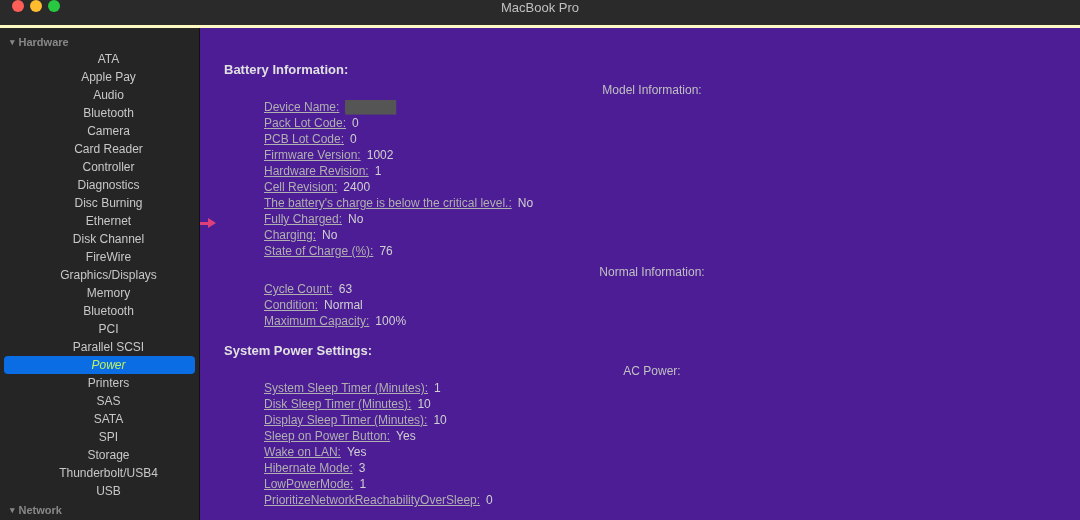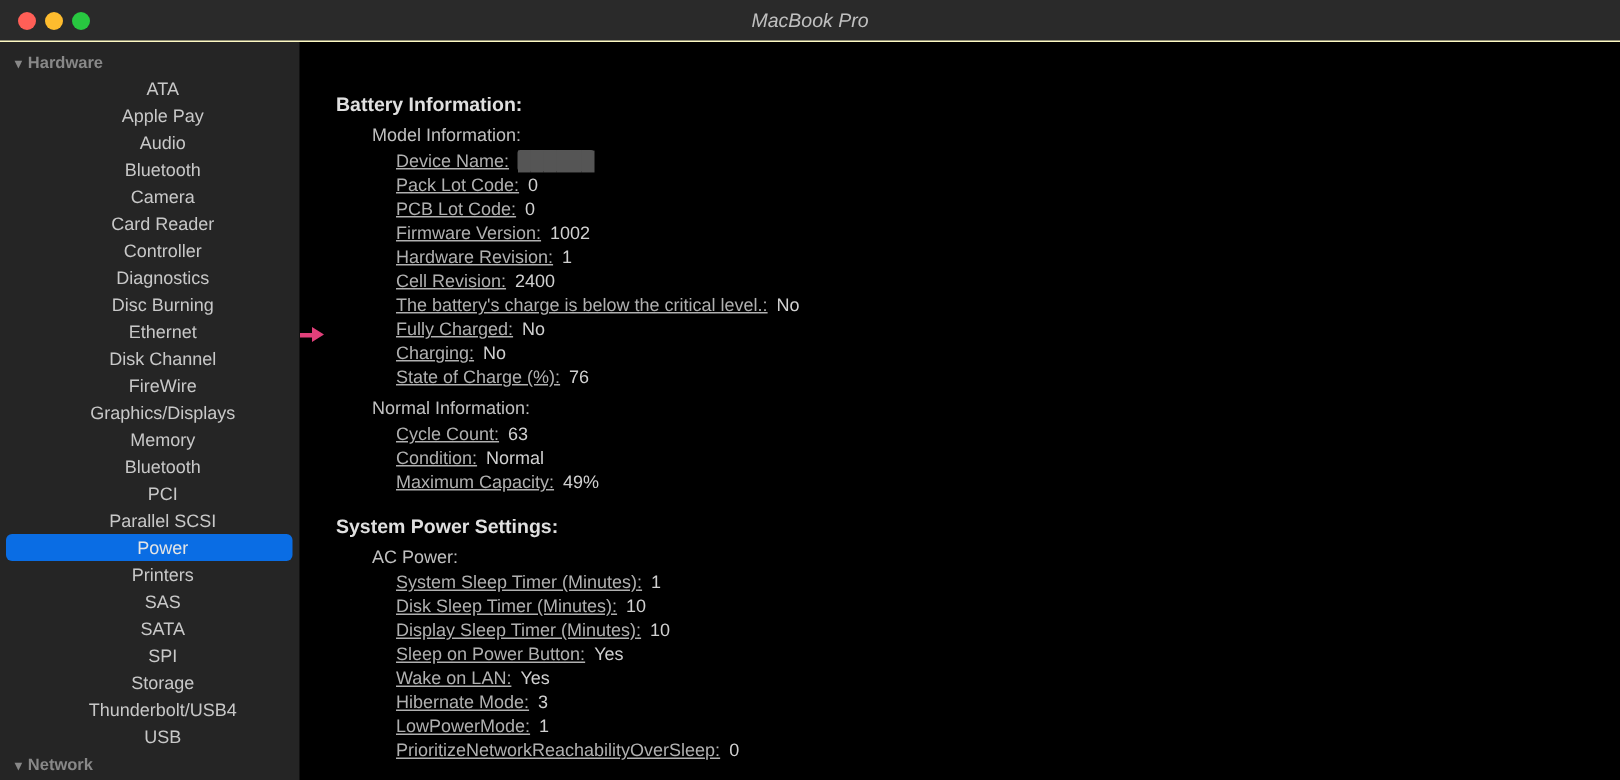--- a/index.html
+++ b/index.html
@@ -13,26 +13,24 @@
       overflow: hidden;
       display: flex;
       flex-direction: column;
     }
 
     
     .titlebar {
       background: #2a2a2a;
       height: 28px;
       display: flex;
-      align-items: center;
       justify-content: center;
       flex-shrink: 0;
       position: relative;
-      border-bottom: 1px solid #fef9c3;
-      font-style: italic;
+      border-bottom: 3px solid #fef9c3;
     }
     .titlebar-buttons {
       position: absolute;
       left: 12px;
       display: flex;
       gap: 6px;
     }
     .tb-btn {
       width: 12px; height: 12px;
       border-radius: 50%;
@@ -89,47 +87,49 @@
       cursor: pointer;
       white-space: nowrap;
       overflow: hidden;
       text-overflow: ellipsis;
       border-radius: 4px;
       margin: 0 4px;
       text-align: center;
     }
     .sidebar-item.selected {
       background: #0a6de4;
-      color: #e5e5e5;
+      color: #bef264;
+      font-style: italic;
     }
 
     
     .content {
       flex: 1;
-      background: #000000;
+      background: #4c1d95;
       overflow-y: auto;
       padding: 20px 24px;
       position: relative;
     }
     .content::-webkit-scrollbar { width: 6px; }
     .content::-webkit-scrollbar-track { background: #1a1a1a; }
     .content::-webkit-scrollbar-thumb { background: #444; border-radius: 3px; }
 
     .section-title {
       font-weight: 700;
       font-size: 13px;
       color: #e0e0e0;
       margin-bottom: 6px;
       margin-top: 14px;
     }
     .section-title:first-child { margin-top: 0; }
 
     .info-block {
       margin-left: 8px;
       margin-bottom: 4px;
+      text-align: center;
     }
     .info-row {
       display: flex;
       align-items: baseline;
       padding: 1px 0;
     }
     .info-label {
       color: #b0b0b0;
       min-width: 0;
       white-space: nowrap;
@@ -281,21 +281,21 @@
       <div class="info-row indent2">
         <span class="info-label">Cycle Count:</span>
         <span class="info-value">63</span>
       </div>
       <div class="info-row indent2">
         <span class="info-label">Condition:</span>
         <span class="info-value">Normal</span>
       </div>
       <div class="info-row indent2">
         <span class="info-label">Maximum Capacity:</span>
-        <span class="info-value">49%</span>
+        <span class="info-value">100%</span>
       </div>
     </div>
 
     <div class="section-title">System Power Settings:</div>
 
     <div class="info-block">
       <div class="subsection-title indent1">AC Power:</div>
       <div class="info-row indent2">
         <span class="info-label">System Sleep Timer (Minutes):</span>
         <span class="info-value">1</span>

